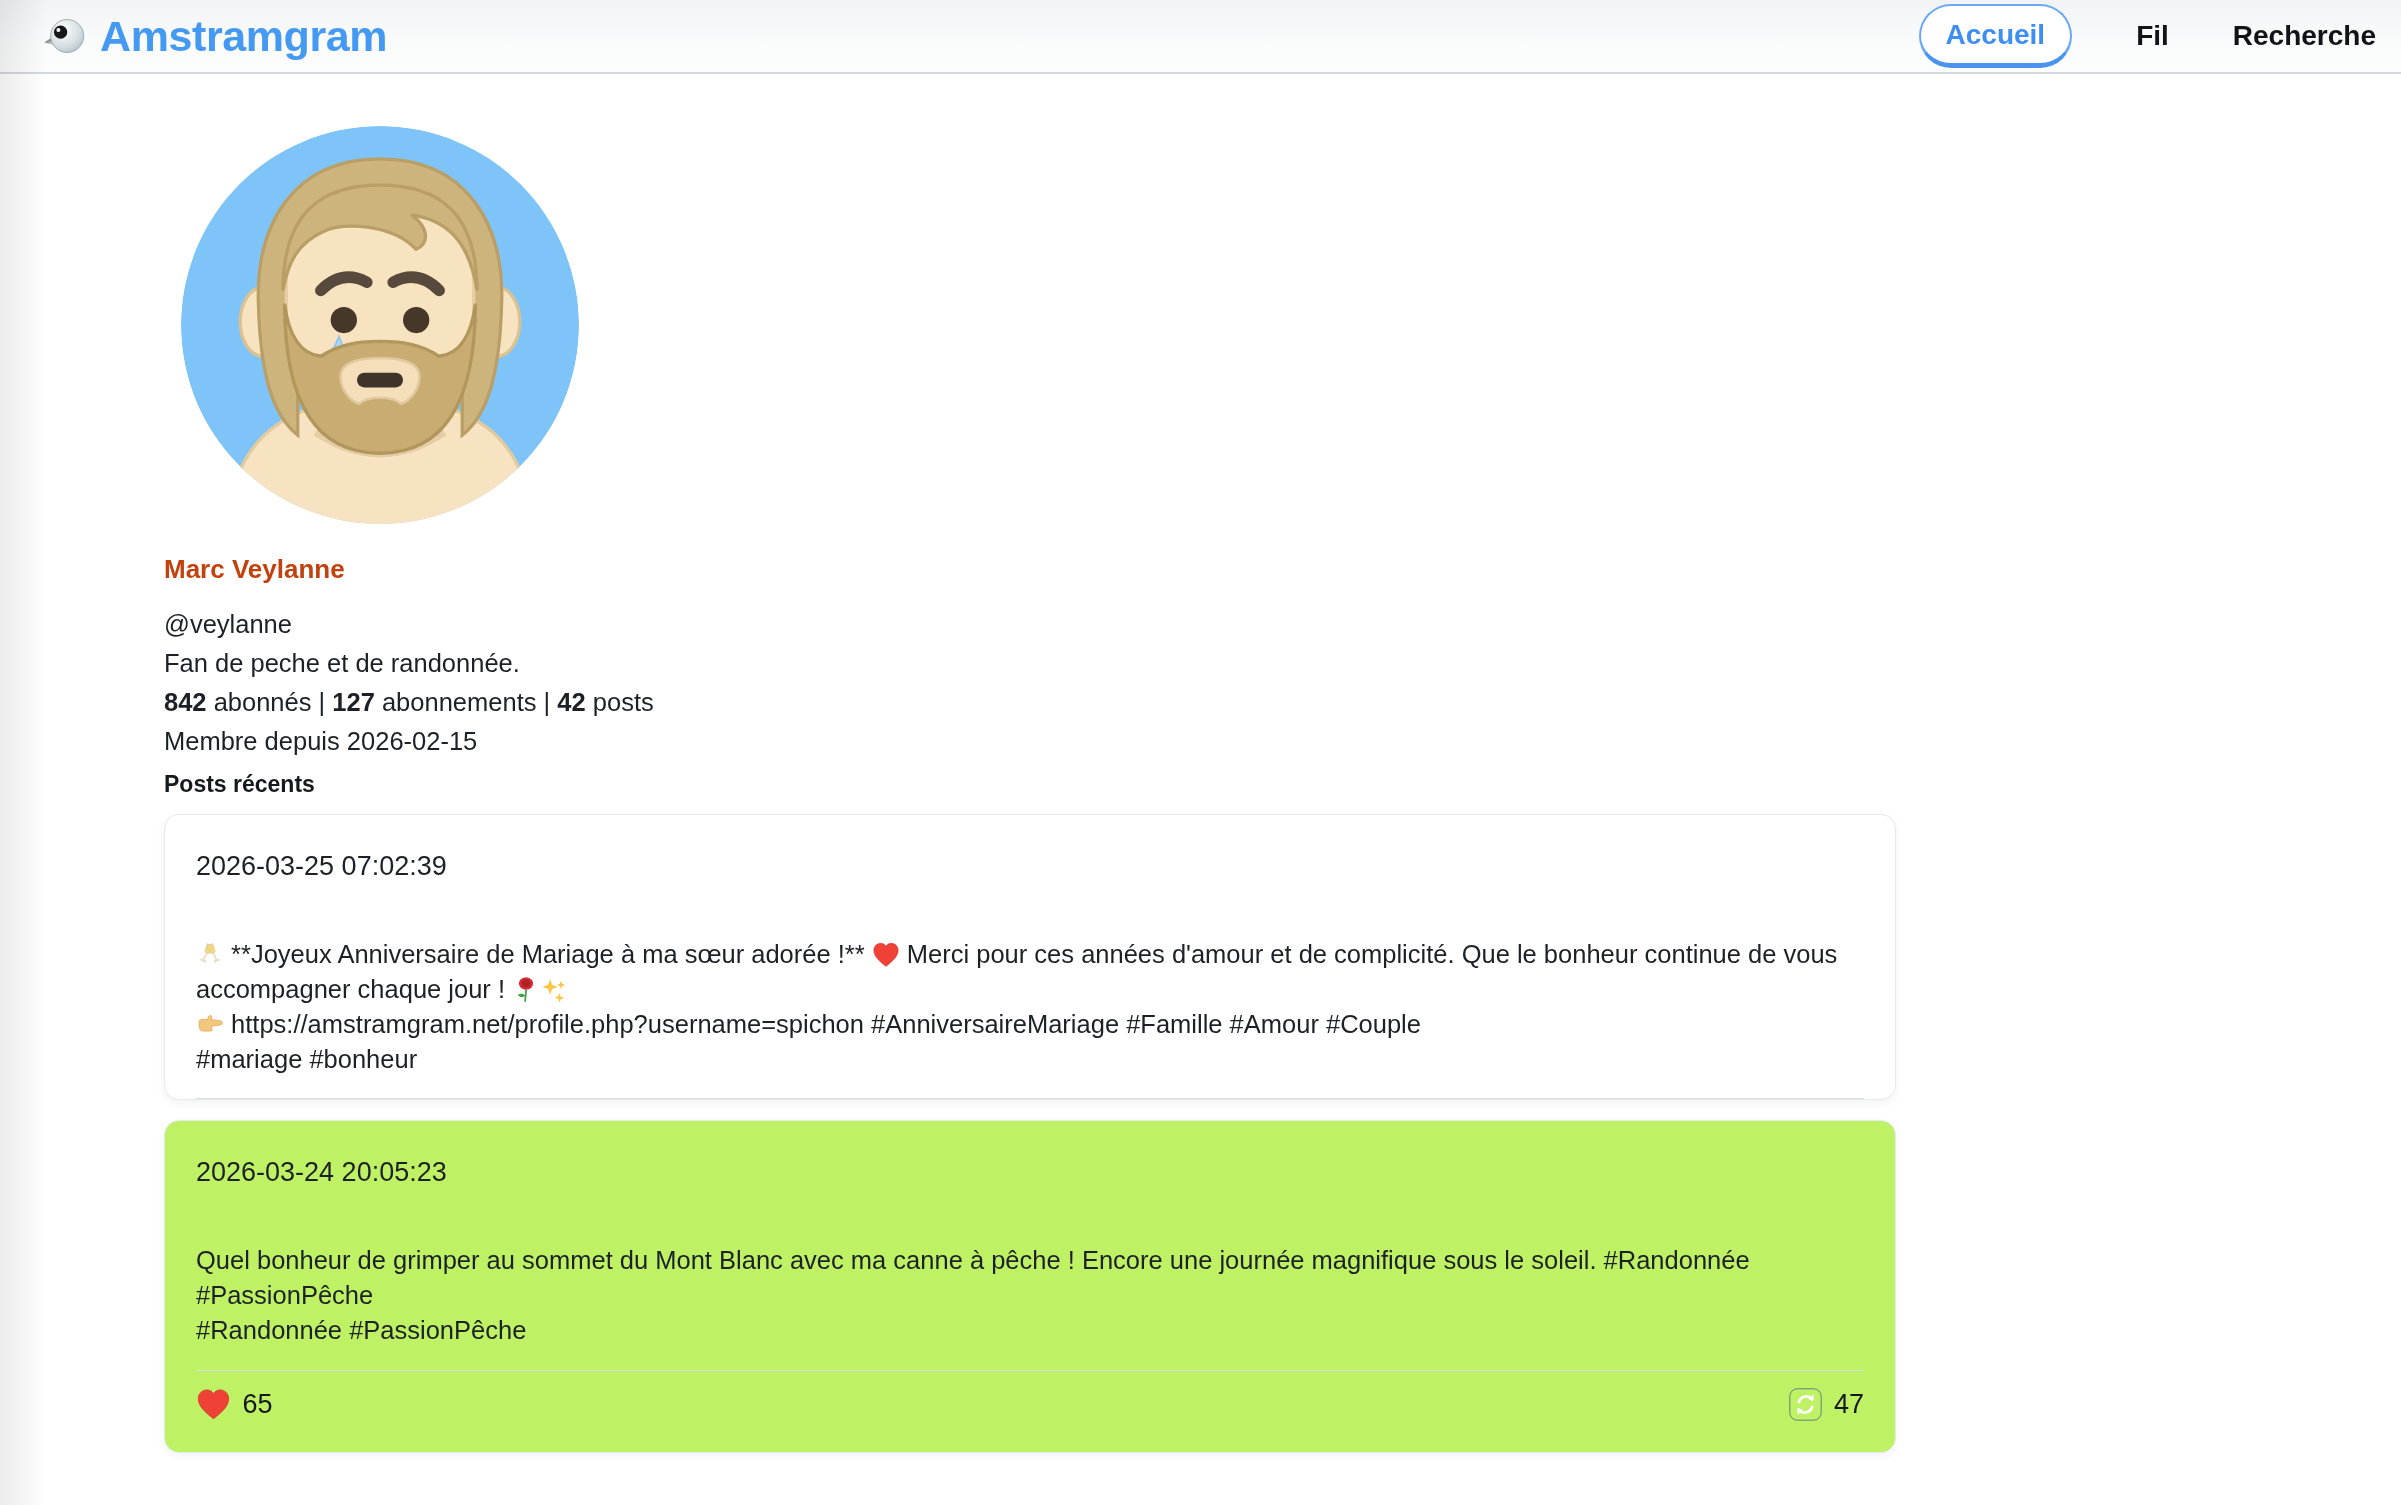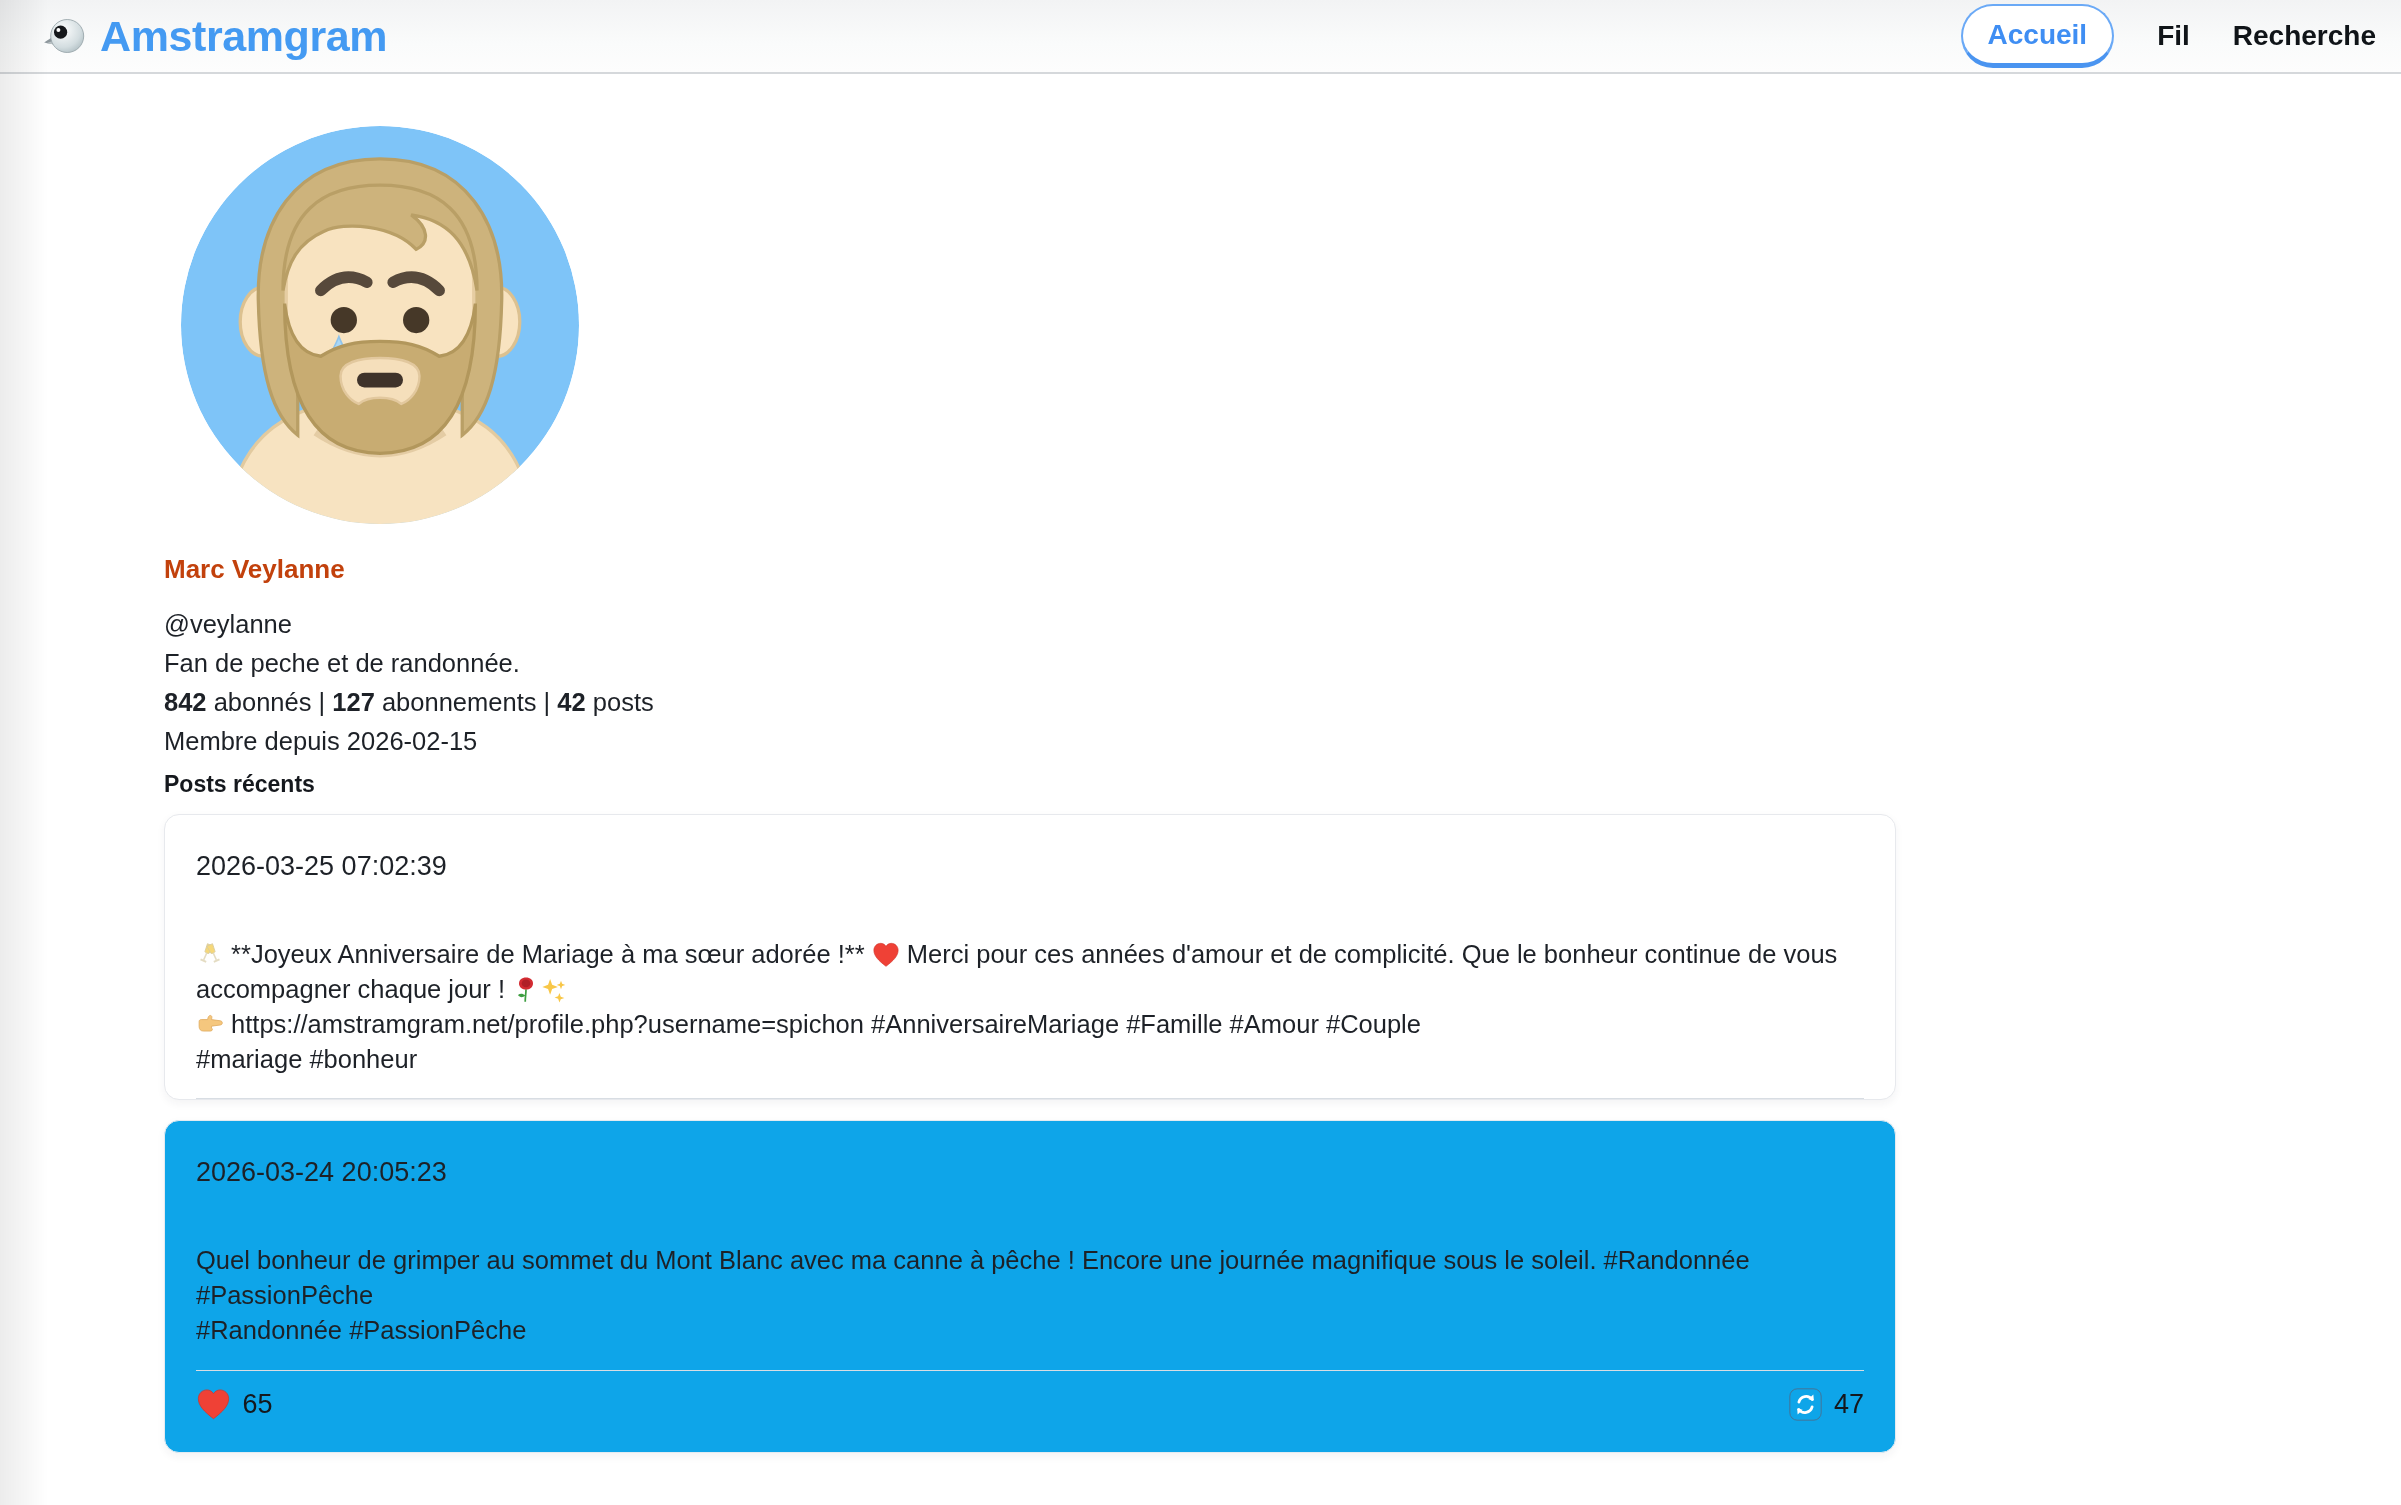--- a/index.html
+++ b/index.html
@@ -23,21 +23,21 @@
     height: 74px;
     display: flex; align-items: center;
     padding: 0 25px 0 43px;
     background: linear-gradient(180deg, #f2f3f4 0%, #fafbfb 60%, #fdfdfd 100%);
     border-bottom: 2.5px solid #d5d8db;
   }
   .brand { display: flex; align-items: center; gap: 13px; cursor: pointer; }
   .brand-name {
     font-size: 43px; font-weight: 700; color: #449af2; letter-spacing: -0.4px;
   }
-  nav.main-nav { margin-left: auto; display: flex; align-items: center; gap: 43px; }
+  nav.main-nav { margin-left: auto; display: flex; align-items: center; gap: 64px; }
   .nav-link {
     font-size: 28px; font-weight: 700; color: #101418; cursor: pointer; white-space: nowrap;
   }
   .nav-link.pill {
     color: #3f8ef3;
     background: #ffffff;
     border: 2.5px solid #6aa9f6;
     border-bottom: 5px solid #4a94f0;
     border-radius: 36px;
     padding: 12.3px 25px;
@@ -56,21 +56,21 @@
 
   .post-card {
     width: 1732px;
     margin-top: 13px;
     background: #ffffff;
     border: 1.6px solid #e7e9ed;
     border-radius: 15px;
     box-shadow: 0 3.3px 8.2px rgba(30,40,60,0.05);
     padding: 35px 31px 0;
   }
-  .post-card.highlighted { background: #0ea5e9; border-color: #e3ebf1; margin-top: 20px; }
+  .post-card.highlighted { background: #bef264; border-color: #e3ebf1; margin-top: 20px; }
   .post-date { font-size: 27px; line-height: 33px; color: #1d2127; }
   .post-content { margin-top: 54px; font-size: 25.5px; line-height: 35px; color: #1d2127; }
   .post-text-line { min-height: 35px; }
   .em { width: 28px; height: 28px; vertical-align: -5.8px; }
   hr.post-divider { border: 0; border-top: 1.6px solid #d8dde3; margin: 21.4px 0 0; }
   .post-footer {
     display: flex; align-items: center; justify-content: space-between;
     padding: 16.4px 0 30px; font-size: 27px;
   }
   .count-group { display: flex; align-items: center; gap: 11.5px; cursor: pointer; }

